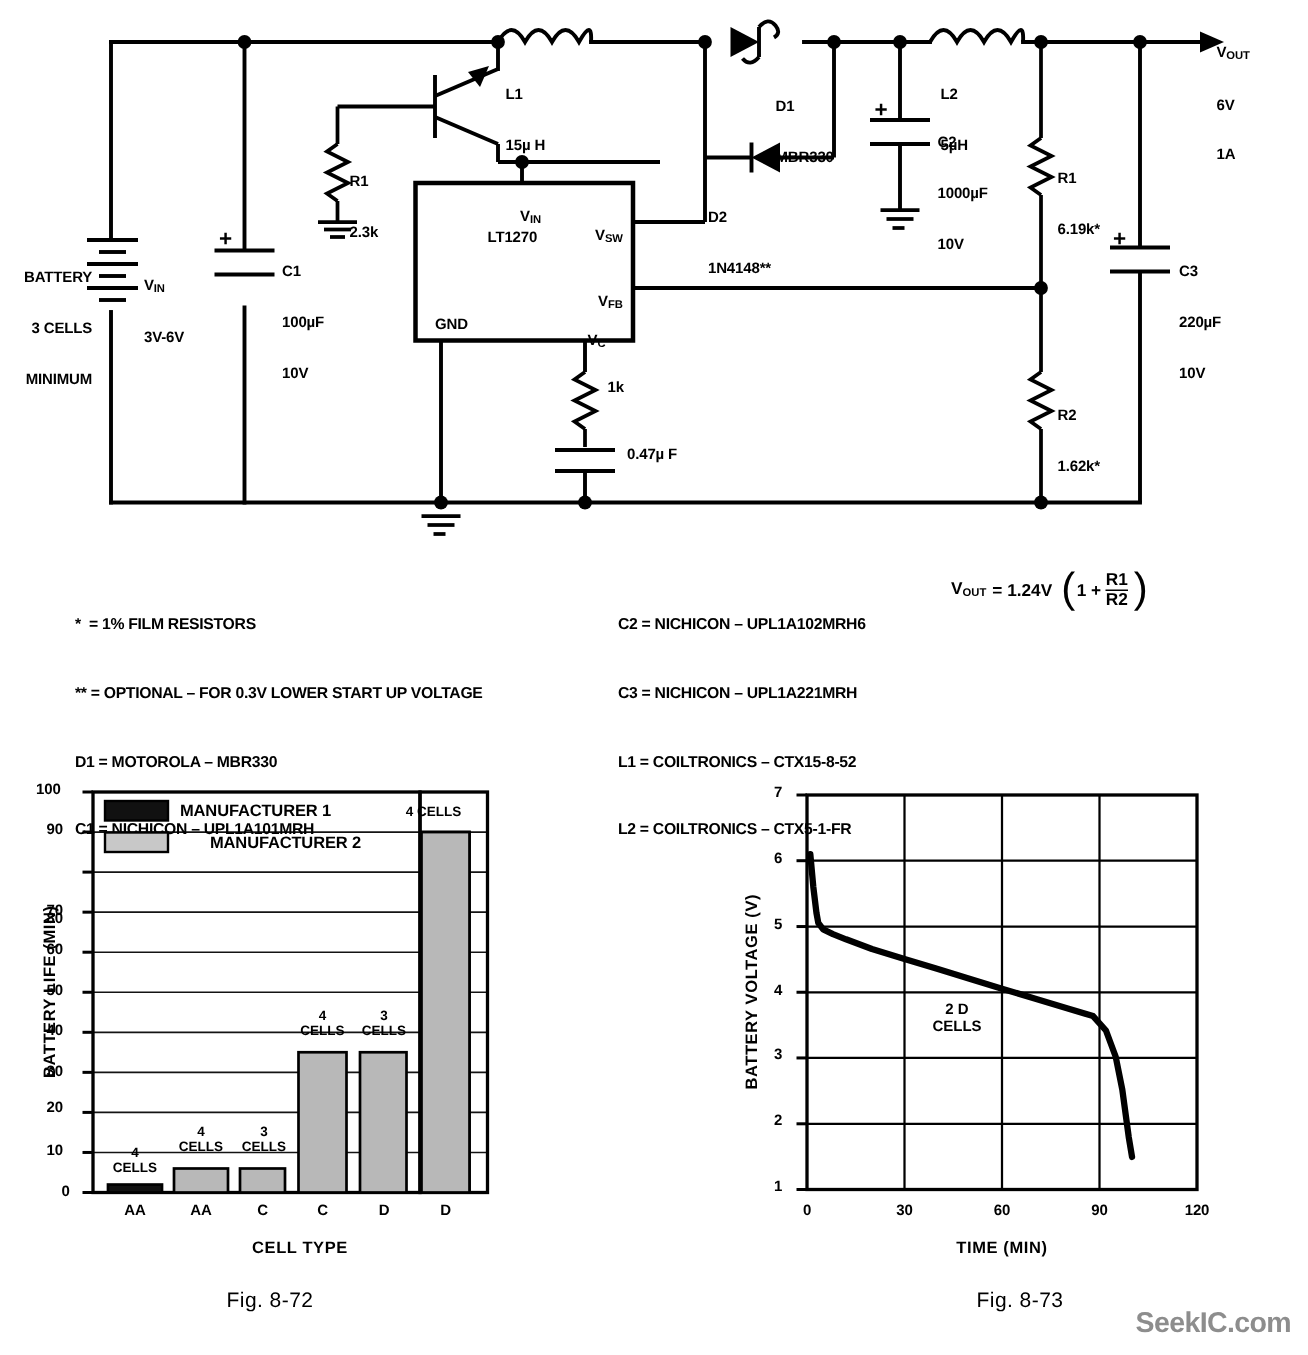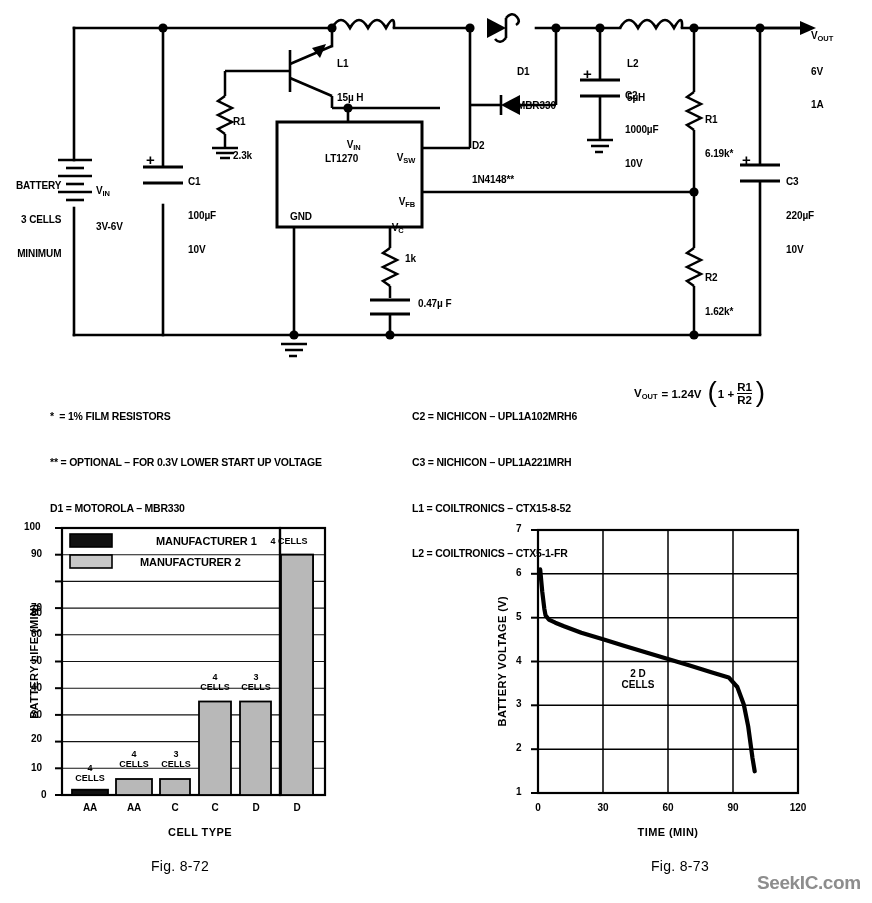--- a/index.html
+++ b/index.html
@@ -260,20 +260,21 @@
   </div>
   <div class="abs lbl" style="left:381px;top:211px;">
     <span>V</span><span class="sub">C</span>
   </div>
   <div class="abs lbl" style="left:290px;top:211px;">GND</div>
 
   <div class="abs note" style="left:50px;top:379px;">
     <div>*  = 1% FILM RESISTORS</div>
     <div>** = OPTIONAL – FOR 0.3V LOWER START UP VOLTAGE</div>
     <div>D1 = MOTOROLA – MBR330</div>
+    <div>C1 = NICHICON – UPL1A101MRH</div>
   </div>
   <div class="abs note" style="left:412px;top:379px;">
     <div>C2 = NICHICON – UPL1A102MRH6</div>
     <div>C3 = NICHICON – UPL1A221MRH</div>
     <div>L1 = COILTRONICS – CTX15-8-52</div>
     <div>L2 = COILTRONICS – CTX5-1-FR</div>
   </div>
 
   <div class="abs" style="left:634px;top:376px;display:flex;align-items:center;font-size:11.5px;font-weight:bold;">
     <span><span>V</span><span class="sub">OUT</span></span>
@@ -358,21 +359,21 @@
   <div class="abs lbl" style="left:31px;top:65px;margin-top:32px;">80</div>
   <div class="abs lbl" style="left:31px;top:92px;">70</div>
   <div class="abs lbl" style="left:31px;top:118px;">60</div>
   <div class="abs lbl" style="left:31px;top:145px;">50</div>
   <div class="abs lbl" style="left:31px;top:172px;">40</div>
   <div class="abs lbl" style="left:31px;top:199px;">30</div>
   <div class="abs lbl" style="left:31px;top:223px;">20</div>
   <div class="abs lbl" style="left:31px;top:252px;">10</div>
   <div class="abs lbl" style="left:41px;top:279px;">0</div>
 
-  <div class="abs lbl" style="left:120px;top:25px;font-size:11px;margin-left:36px;">MANUFACTURER 1</div>
+  <div class="abs lbl" style="left:120px;top:25px;font-size:11px;">MANUFACTURER 1</div>
   <div class="abs lbl" style="left:120px;top:46px;font-size:11px;margin-left:20px;">MANUFACTURER 2</div>
 
   <div class="abs lbl-sm" style="left:62px;top:253px;text-align:center;width:56px;">4
 CELLS</div>
   <div class="abs lbl-sm" style="left:106px;top:239px;text-align:center;width:56px;">4
 CELLS</div>
   <div class="abs lbl-sm" style="left:148px;top:239px;text-align:center;width:56px;">3
 CELLS</div>
   <div class="abs lbl-sm" style="left:187px;top:162px;text-align:center;width:56px;">4
 CELLS</div>

